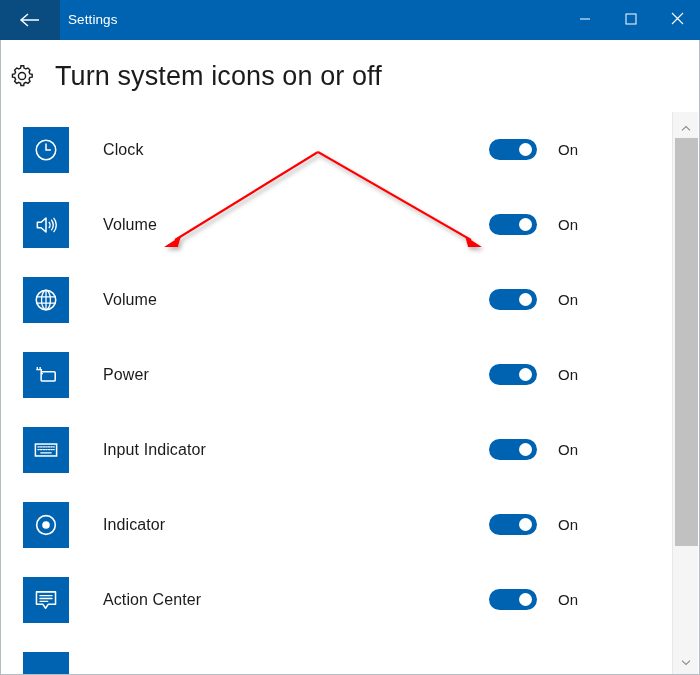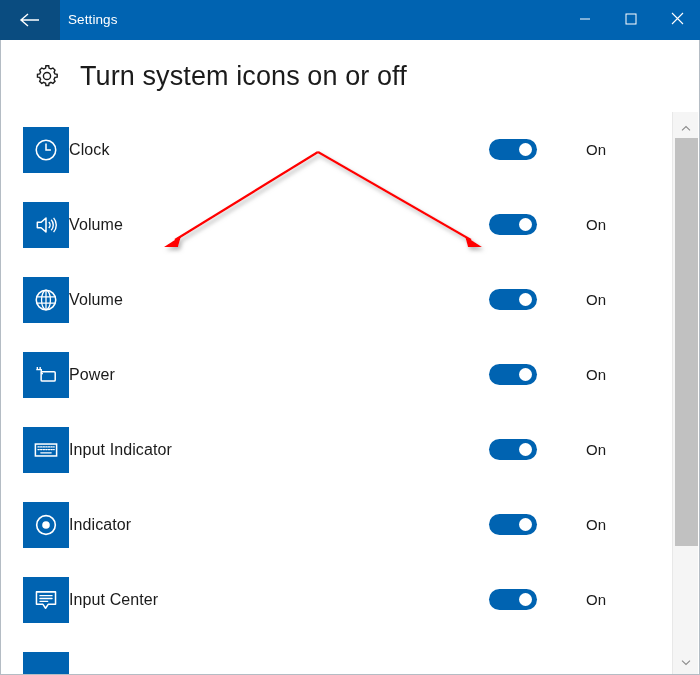--- a/index.html
+++ b/index.html
@@ -82,21 +82,21 @@
     overflow: hidden;
   }
 
   .page-header {
     position: absolute;
     left: 0; top: 0;
     width: 698px;
     height: 72px;
     display: flex;
     align-items: center;
-    padding-left: 33px;
+    padding-left: 8px;
     box-sizing: border-box;
   }
   .gear-icon { width: 26px; height: 26px; flex: none; }
   .page-title {
     font-size: 27px;
     font-weight: 300;
     color: #1b1b1b;
     margin-left: 20px;
     white-space: nowrap;
     letter-spacing: .1px;
@@ -125,29 +125,29 @@
     background: #0063B1;
     flex: none;
     display: flex;
     align-items: center;
     justify-content: center;
   }
   .tile svg { display: block; }
   .row-label {
     font-size: 16px;
     color: #1b1b1b;
+    margin-left: 34px;
     white-space: nowrap;
     letter-spacing: .1px;
   }
   .toggle-wrap {
     position: absolute;
     left: 488px;
     display: flex;
     align-items: center;
-    gap: 28px;
   }
   .toggle {
     width: 48px;
     height: 21px;
     border-radius: 11px;
     background: #0063B1;
     position: relative;
     cursor: pointer;
     flex: none;
   }
@@ -378,21 +378,21 @@
 
       <div class="row">
         <div class="tile">
           <span>
             <svg width="26" height="26" viewBox="0 0 24 24">
               <path d="M3.2 4.5 H20.8 V16 H14 L11.6 19.6 L9.2 16 H3.2 Z" fill="none" stroke="#ffffff" stroke-width="1.4" stroke-linejoin="round"></path>
               <path d="M6.4 8 H17.6 M6.4 10.6 H17.6 M6.4 13.2 H13.6" stroke="#ffffff" stroke-width="1.2" stroke-linecap="round"></path>
             </svg>
           </span>
         </div>
-        <div class="row-label">Input Center</div>
+        <div class="row-label">Action Center</div>
         <div class="toggle-wrap">
           <div class="toggle">
             <div class="knob"></div>
           </div>
           <div class="toggle-state">On</div>
         </div>
       </div>
 
       <div class="row">
         <div class="tile"></div>

